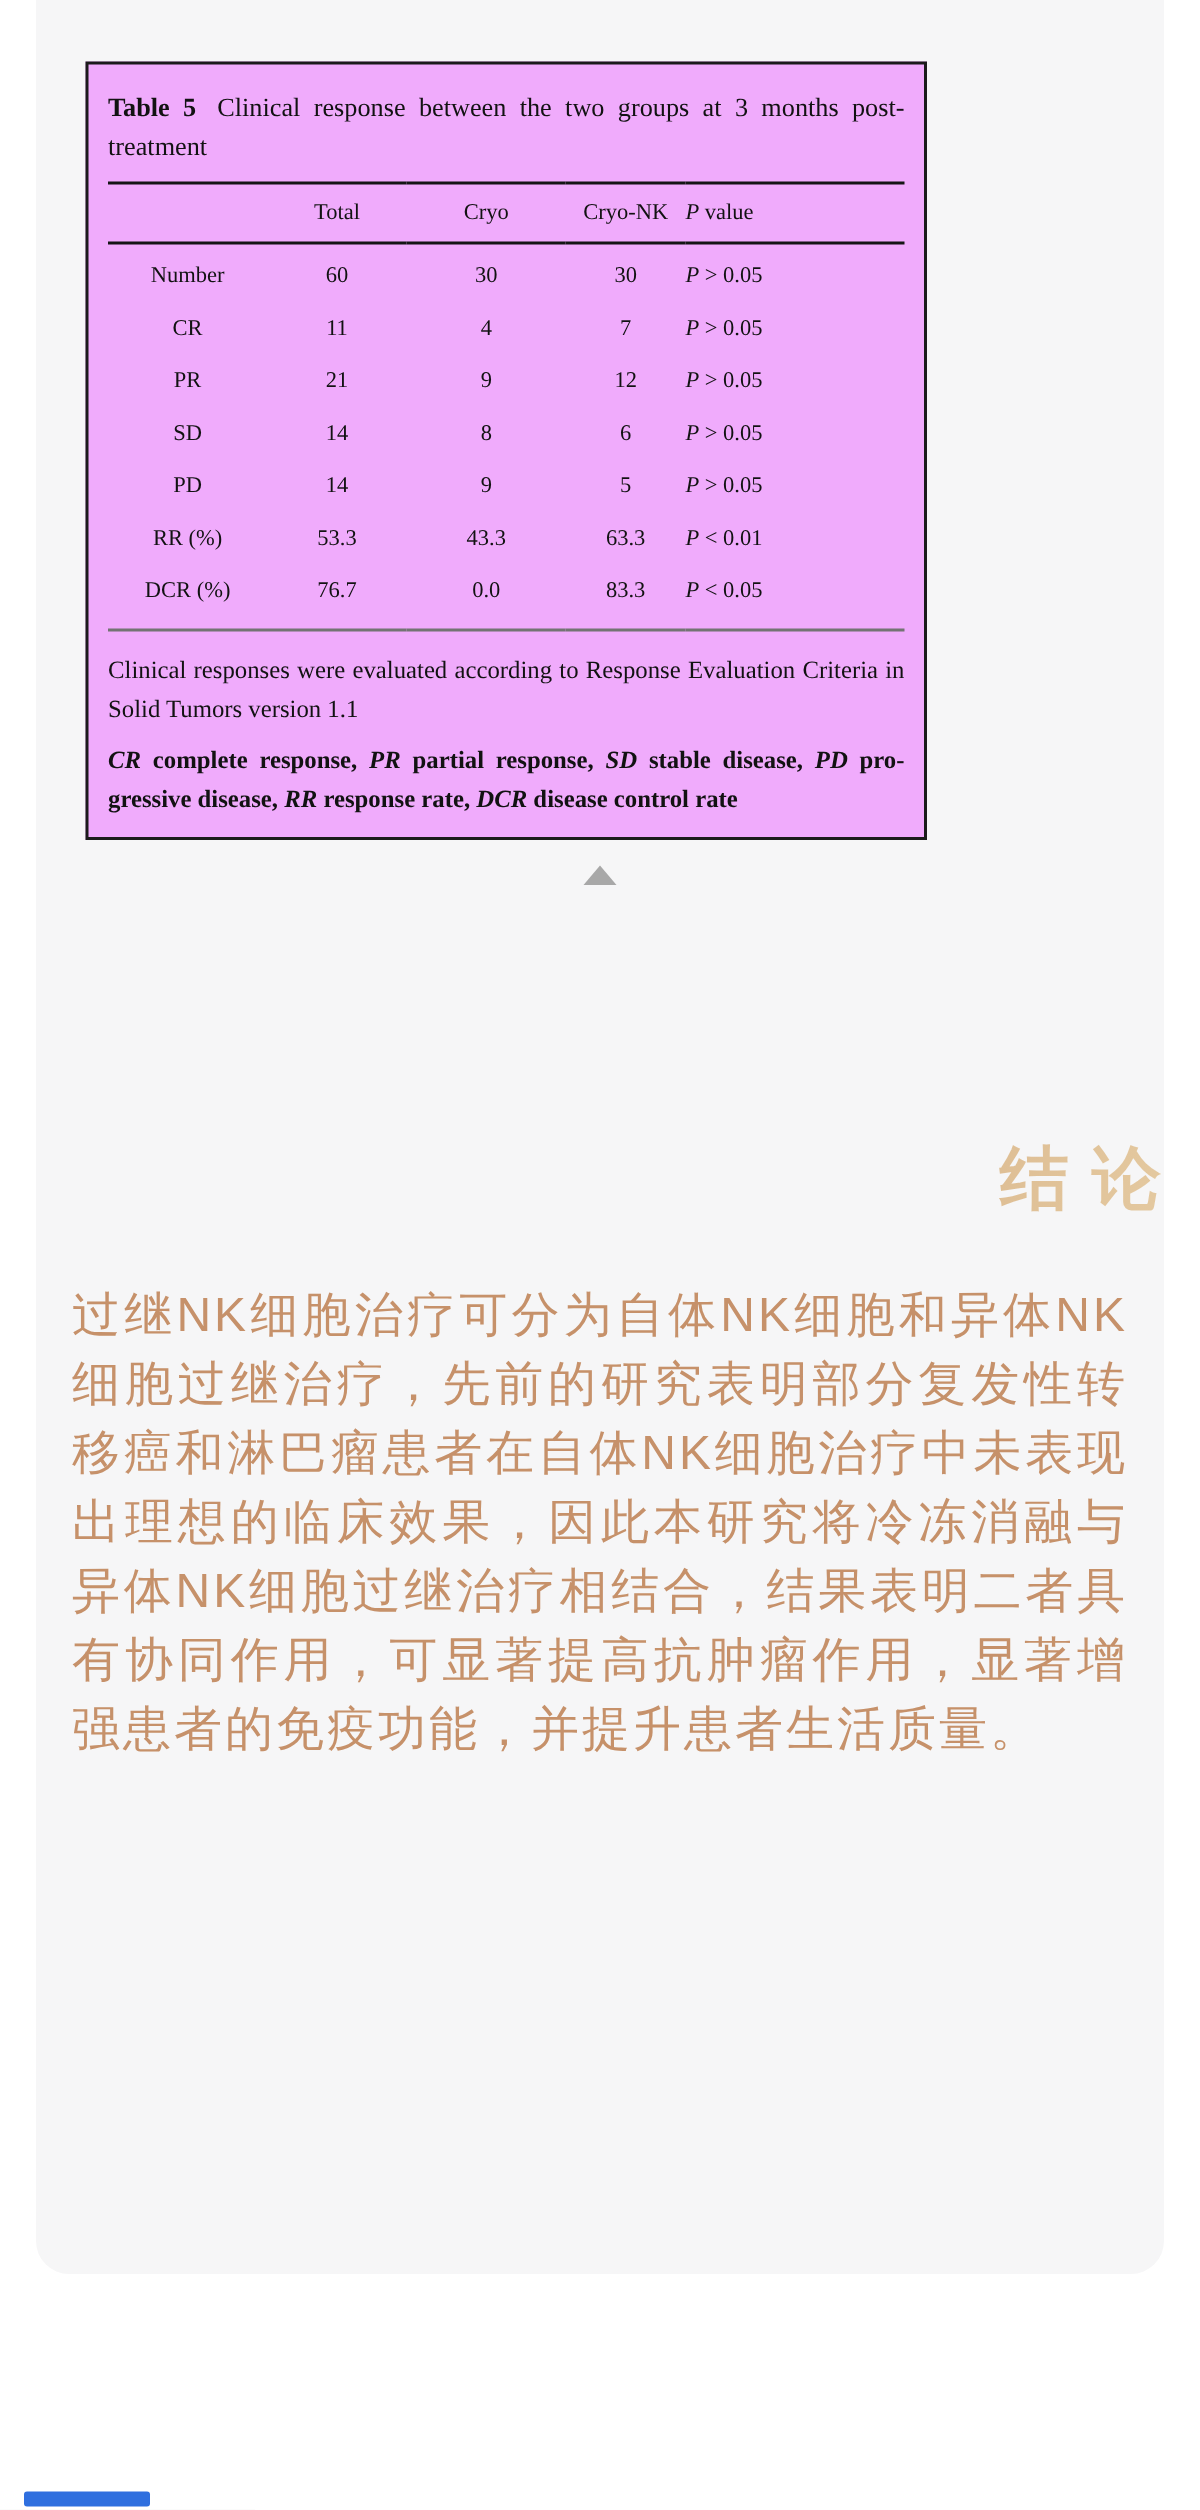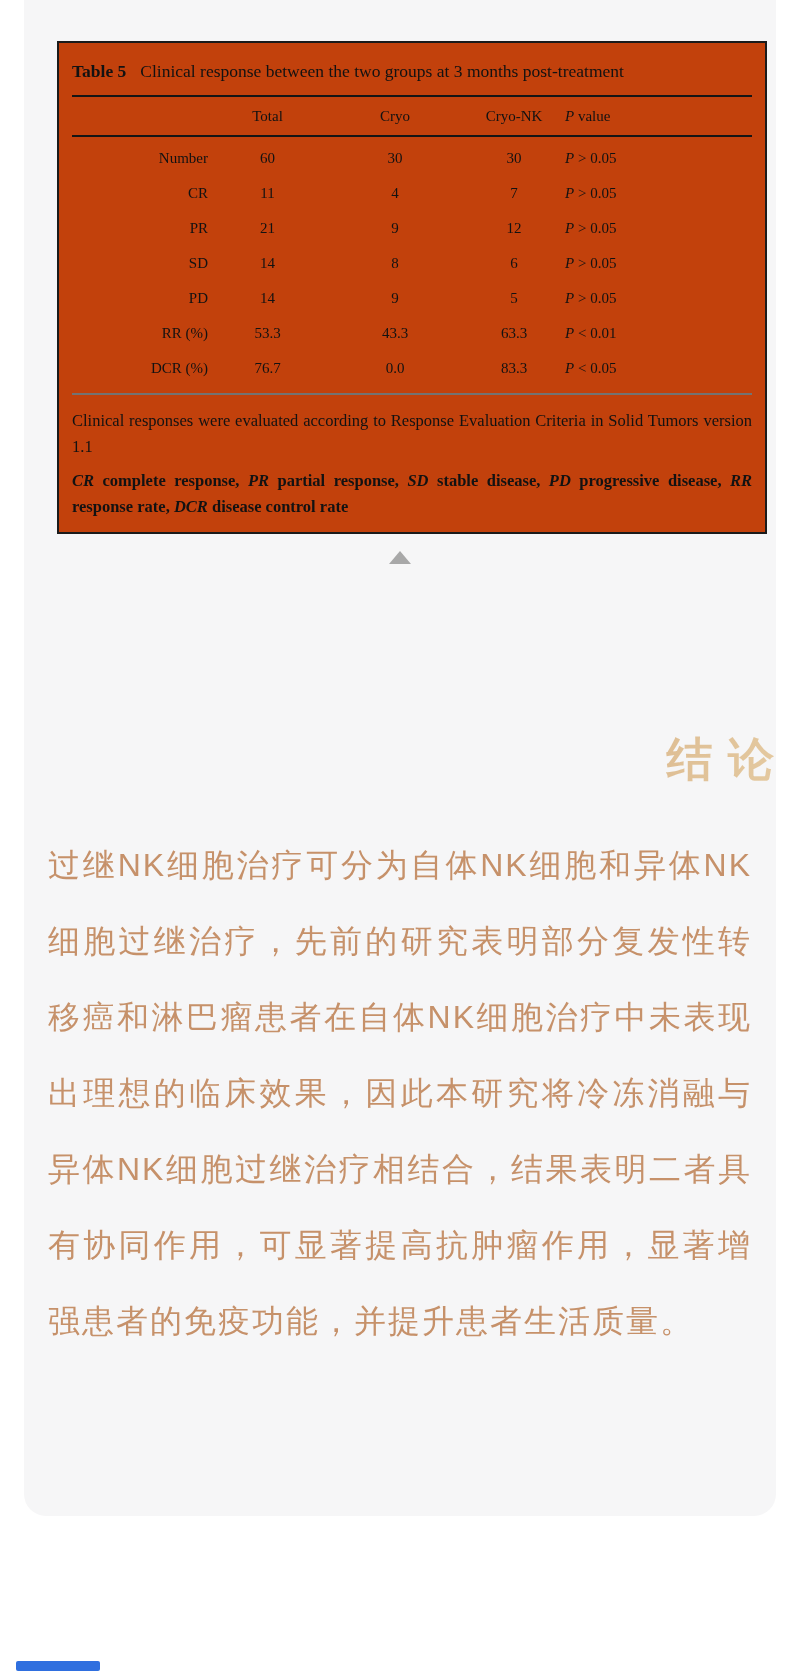--- a/index.html
+++ b/index.html
@@ -20,22 +20,22 @@
     width: 752px;
     height: 1516px;
     background: #f6f6f7;
     border-radius: 0 0 22px 22px;
     overflow: hidden;
   }
 
   
   .table-box {
     margin: 41px 0 0 33px;
-    width: 710px;
-    background: #c2410c;
+    width: 561px;
+    background: #f0abfc;
     border: 2px solid #1b1b1b;
     padding: 15px 13px 13px 13px;
     font-family: "Liberation Serif", "DejaVu Serif", serif;
     color: #121212;
   }
   .tbl-title {
     font-size: 17.5px;
     line-height: 26px;
     text-align: justify;
   }
@@ -55,21 +55,21 @@
   }
   table.tbl td {
     padding: 5.5px 0;
     line-height: 24px;
   }
   table.tbl tbody tr:first-child td { padding-top: 9px; }
   table.tbl tbody tr:last-child td {
     border-bottom: 2px solid #737373;
     padding-bottom: 13px;
   }
-  .al { text-align: right; }
+  .al { text-align: center; }
   .ac { text-align: center; }
   .ar { text-align: left; }
   .it { font-style: italic; }
 
   .fn {
     font-size: 16.5px;
     line-height: 25.5px;
     text-align: justify;
     hyphens: manual;
   }
@@ -103,21 +103,21 @@
     letter-spacing: 2px;
     background-image: linear-gradient(100deg, #c08658, #e4c9a0);
     -webkit-background-clip: text;
     background-clip: text;
     color: transparent;
     -webkit-text-fill-color: transparent;
   }
   .concl-p {
     margin: 40px 24px 0 24px;
     font-size: 32px;
-    line-height: 76px;
+    line-height: 46px;
     letter-spacing: 2px;
     text-align: justify;
     color: #c6916a;
   }
 
   
   .footer-bar {
     position: absolute;
     left: 16px;
     top: 1661px;

